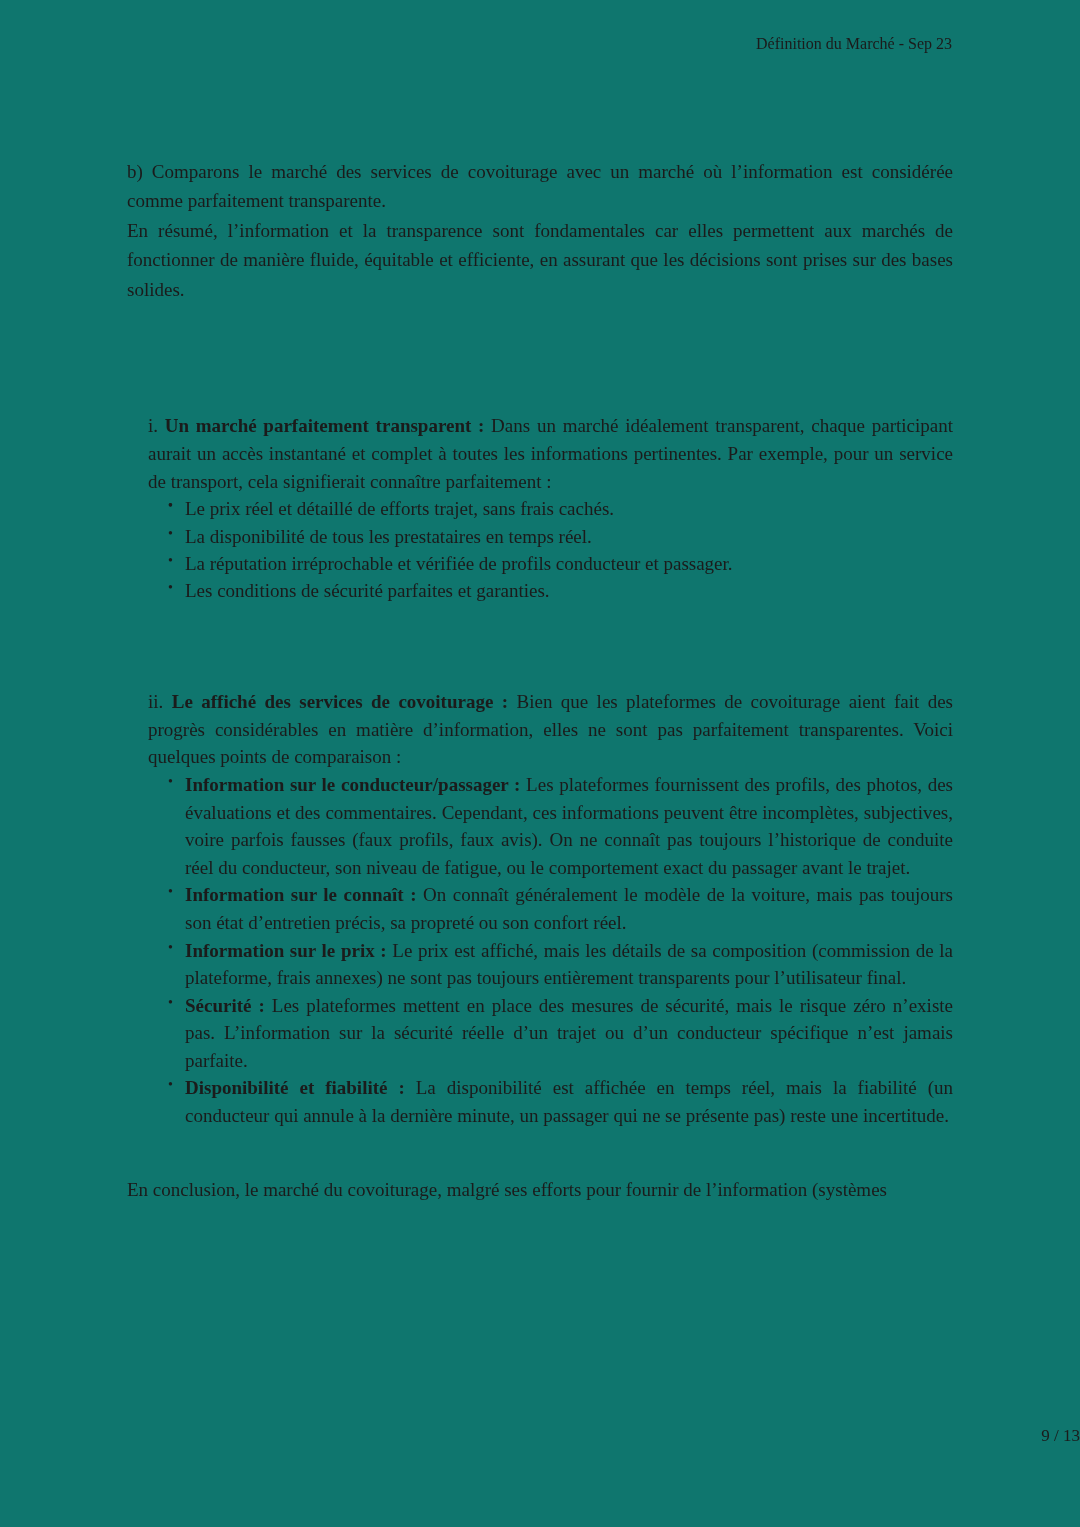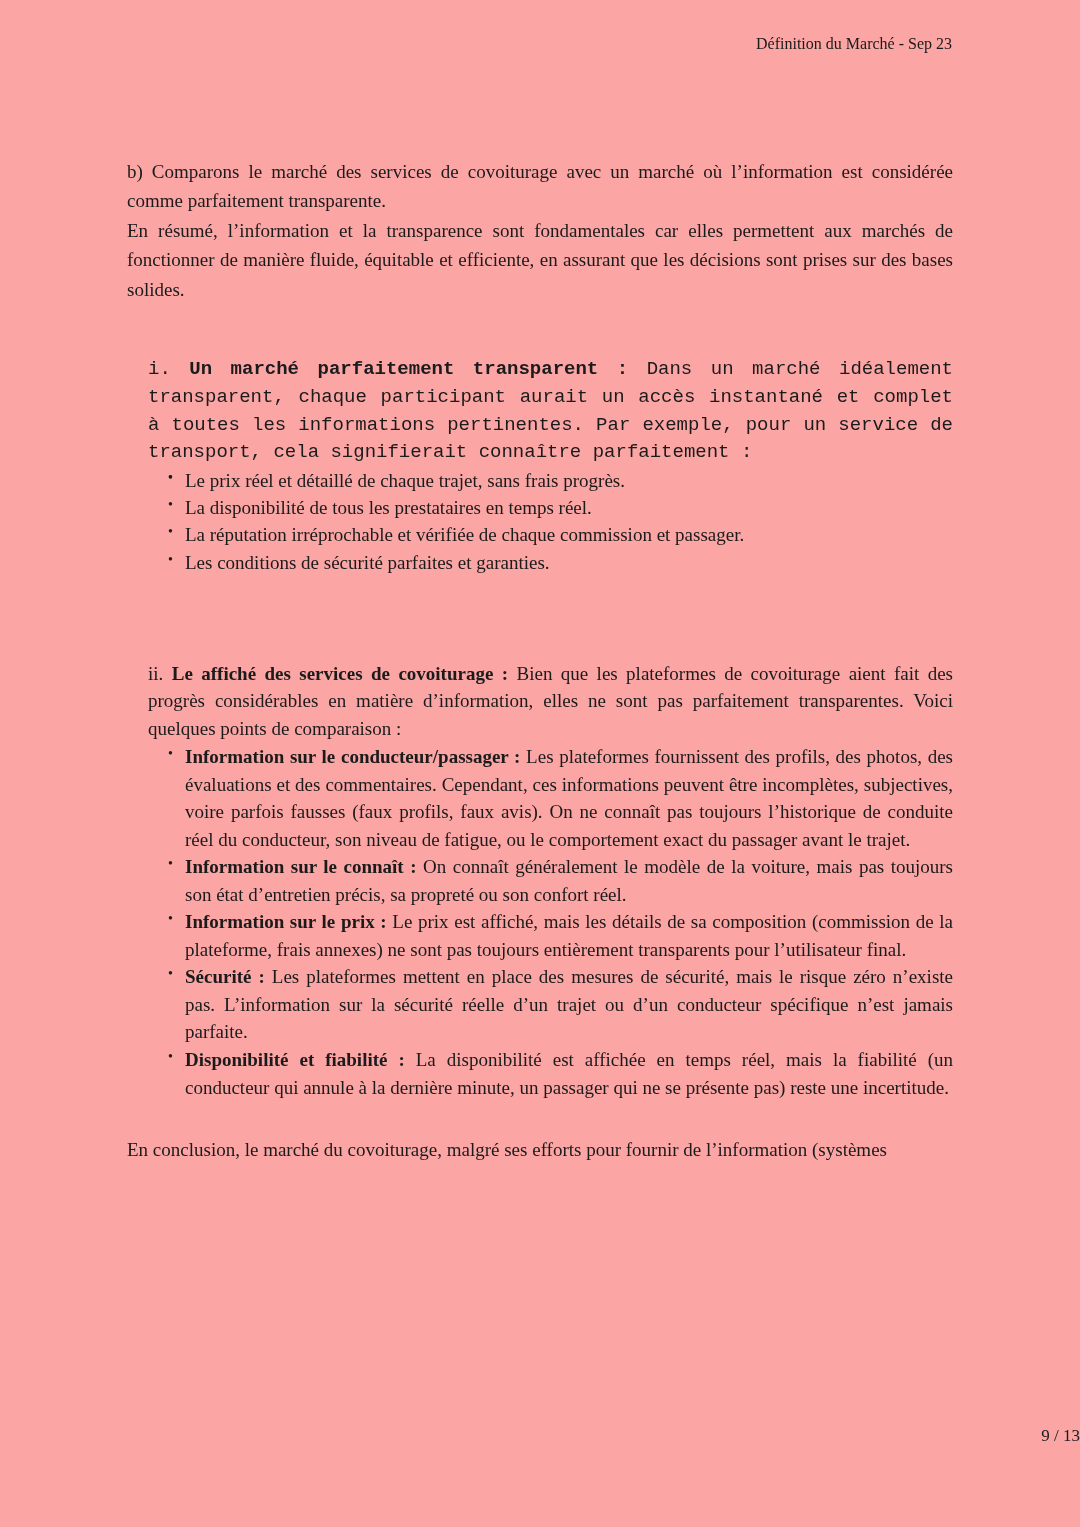--- a/index.html
+++ b/index.html
@@ -4,21 +4,21 @@
 <style>
   html, body {
     margin: 0;
     padding: 0;
     background: #ffffff;
   }
   .page {
     position: relative;
     width: 1080px;
     height: 1527px;
-    background: #fca5a5;
+    background: #0f766e;
     font-family: "Liberation Serif", serif;
     color: #1b1b1b;
     overflow: hidden;
   }
   .header {
     position: absolute;
     top: 34px;
     left: 127px;
     right: 128px;
     text-align: right;
@@ -36,42 +36,42 @@
   .para {
     margin: 0;
     line-height: 1.55;
   }
   .p1 { margin-top: 0; }
   .p2 { margin-top: 9px; }
   .section {
     margin-left: 21px;
     line-height: 1.46;
   }
-  .sec-i  { margin-top: 52px; font-family: Liberation Mono, monospace; }
+  .sec-i  { margin-top: 108px; }
   .sec-ii { margin-top: 84px; }
   ul.list {
     list-style: none;
     margin: 0;
     padding: 0 0 0 58px;
   }
   .list-i  { margin-top: 76px; line-height: 1.43; }
   .list-ii { margin-top: 80px; line-height: 1.45; }
   ul.list li {
     position: relative;
     margin: 0;
   }
   .bullet {
     position: absolute;
     left: -17px;
     top: 1px;
     font-size: 14px;
     line-height: inherit;
   }
   b { font-weight: bold; }
-  .conclusion { margin-top: 34px; }
+  .conclusion { margin-top: 46px; }
   .footer {
     position: absolute;
     left: 0;
     right: 0;
     top: 1426px;
     text-align: right;
     font-size: 17px;
   }
 </style>
 </head>
@@ -86,23 +86,23 @@
   <div class="content" style="padding-top:148px;">
 
     <p class="para p2">b) Comparons le marché des services de covoiturage avec un marché où l’information est considérée comme parfaitement transparente.</p>
 
     <p class="para p1">En résumé, l’information et la transparence sont fondamentales car elles permettent aux marchés de fonctionner de manière fluide, équitable et efficiente, en assurant que les décisions sont prises sur des bases solides.</p>
 
     <div class="section sec-i"><span>i. </span><b>Un marché parfaitement transparent :</b><span> Dans un marché idéalement transparent, chaque participant aurait un accès instantané et complet à toutes les informations pertinentes. Par exemple, pour un service de transport, cela signifierait connaître parfaitement :</span></div>
 
     <ul class="list list-i">
       <li><span class="bullet">•</span></li>
-      <li><span class="bullet">•</span><span class="li-text">Le prix réel et détaillé de chaque trajet, sans frais progrès.</span></li>
+      <li><span class="bullet">•</span><span class="li-text">Le prix réel et détaillé de efforts trajet, sans frais cachés.</span></li>
       <li><span class="bullet">•</span><span class="li-text">La disponibilité de tous les prestataires en temps réel.</span></li>
-      <li><span class="bullet">•</span><span class="li-text">La réputation irréprochable et vérifiée de chaque commission et passager.</span></li>
+      <li><span class="bullet">•</span><span class="li-text">La réputation irréprochable et vérifiée de profils conducteur et passager.</span></li>
       <li><span class="bullet">•</span><span class="li-text">Les conditions de sécurité parfaites et garanties.</span></li>
     </ul>
 
     <div class="section sec-ii"><span>ii. </span><b>Le affiché des services de covoiturage :</b><span> Bien que les plateformes de covoiturage aient fait des progrès considérables en matière d’information, elles ne sont pas parfaitement transparentes. Voici quelques points de comparaison :</span></div>
 
     <ul class="list list-ii">
       <li><span class="bullet">•</span><span class="li-text"><b>Information sur le conducteur/passager :</b><span> Les plateformes fournissent des profils, des photos, des évaluations et des commentaires. Cependant, ces informations peuvent être incomplètes, subjectives, voire parfois fausses (faux profils, faux avis). On ne connaît pas toujours l’historique de conduite réel du conducteur, son niveau de fatigue, ou le comportement exact du passager avant le trajet.</span></span></li>
       <li><span class="bullet">•</span><span class="li-text"><b>Information sur le connaît :</b><span> On connaît généralement le modèle de la voiture, mais pas toujours son état d’entretien précis, sa propreté ou son confort réel.</span></span></li>
       <li><span class="bullet">•</span><span class="li-text"><b>Information sur le prix :</b><span> Le prix est affiché, mais les détails de sa composition (commission de la plateforme, frais annexes) ne sont pas toujours entièrement transparents pour l’utilisateur final.</span></span></li>
       <li><span class="bullet">•</span><span class="li-text"><b>Sécurité :</b><span> Les plateformes mettent en place des mesures de sécurité, mais le risque zéro n’existe pas. L’information sur la sécurité réelle d’un trajet ou d’un conducteur spécifique n’est jamais parfaite.</span></span></li>

